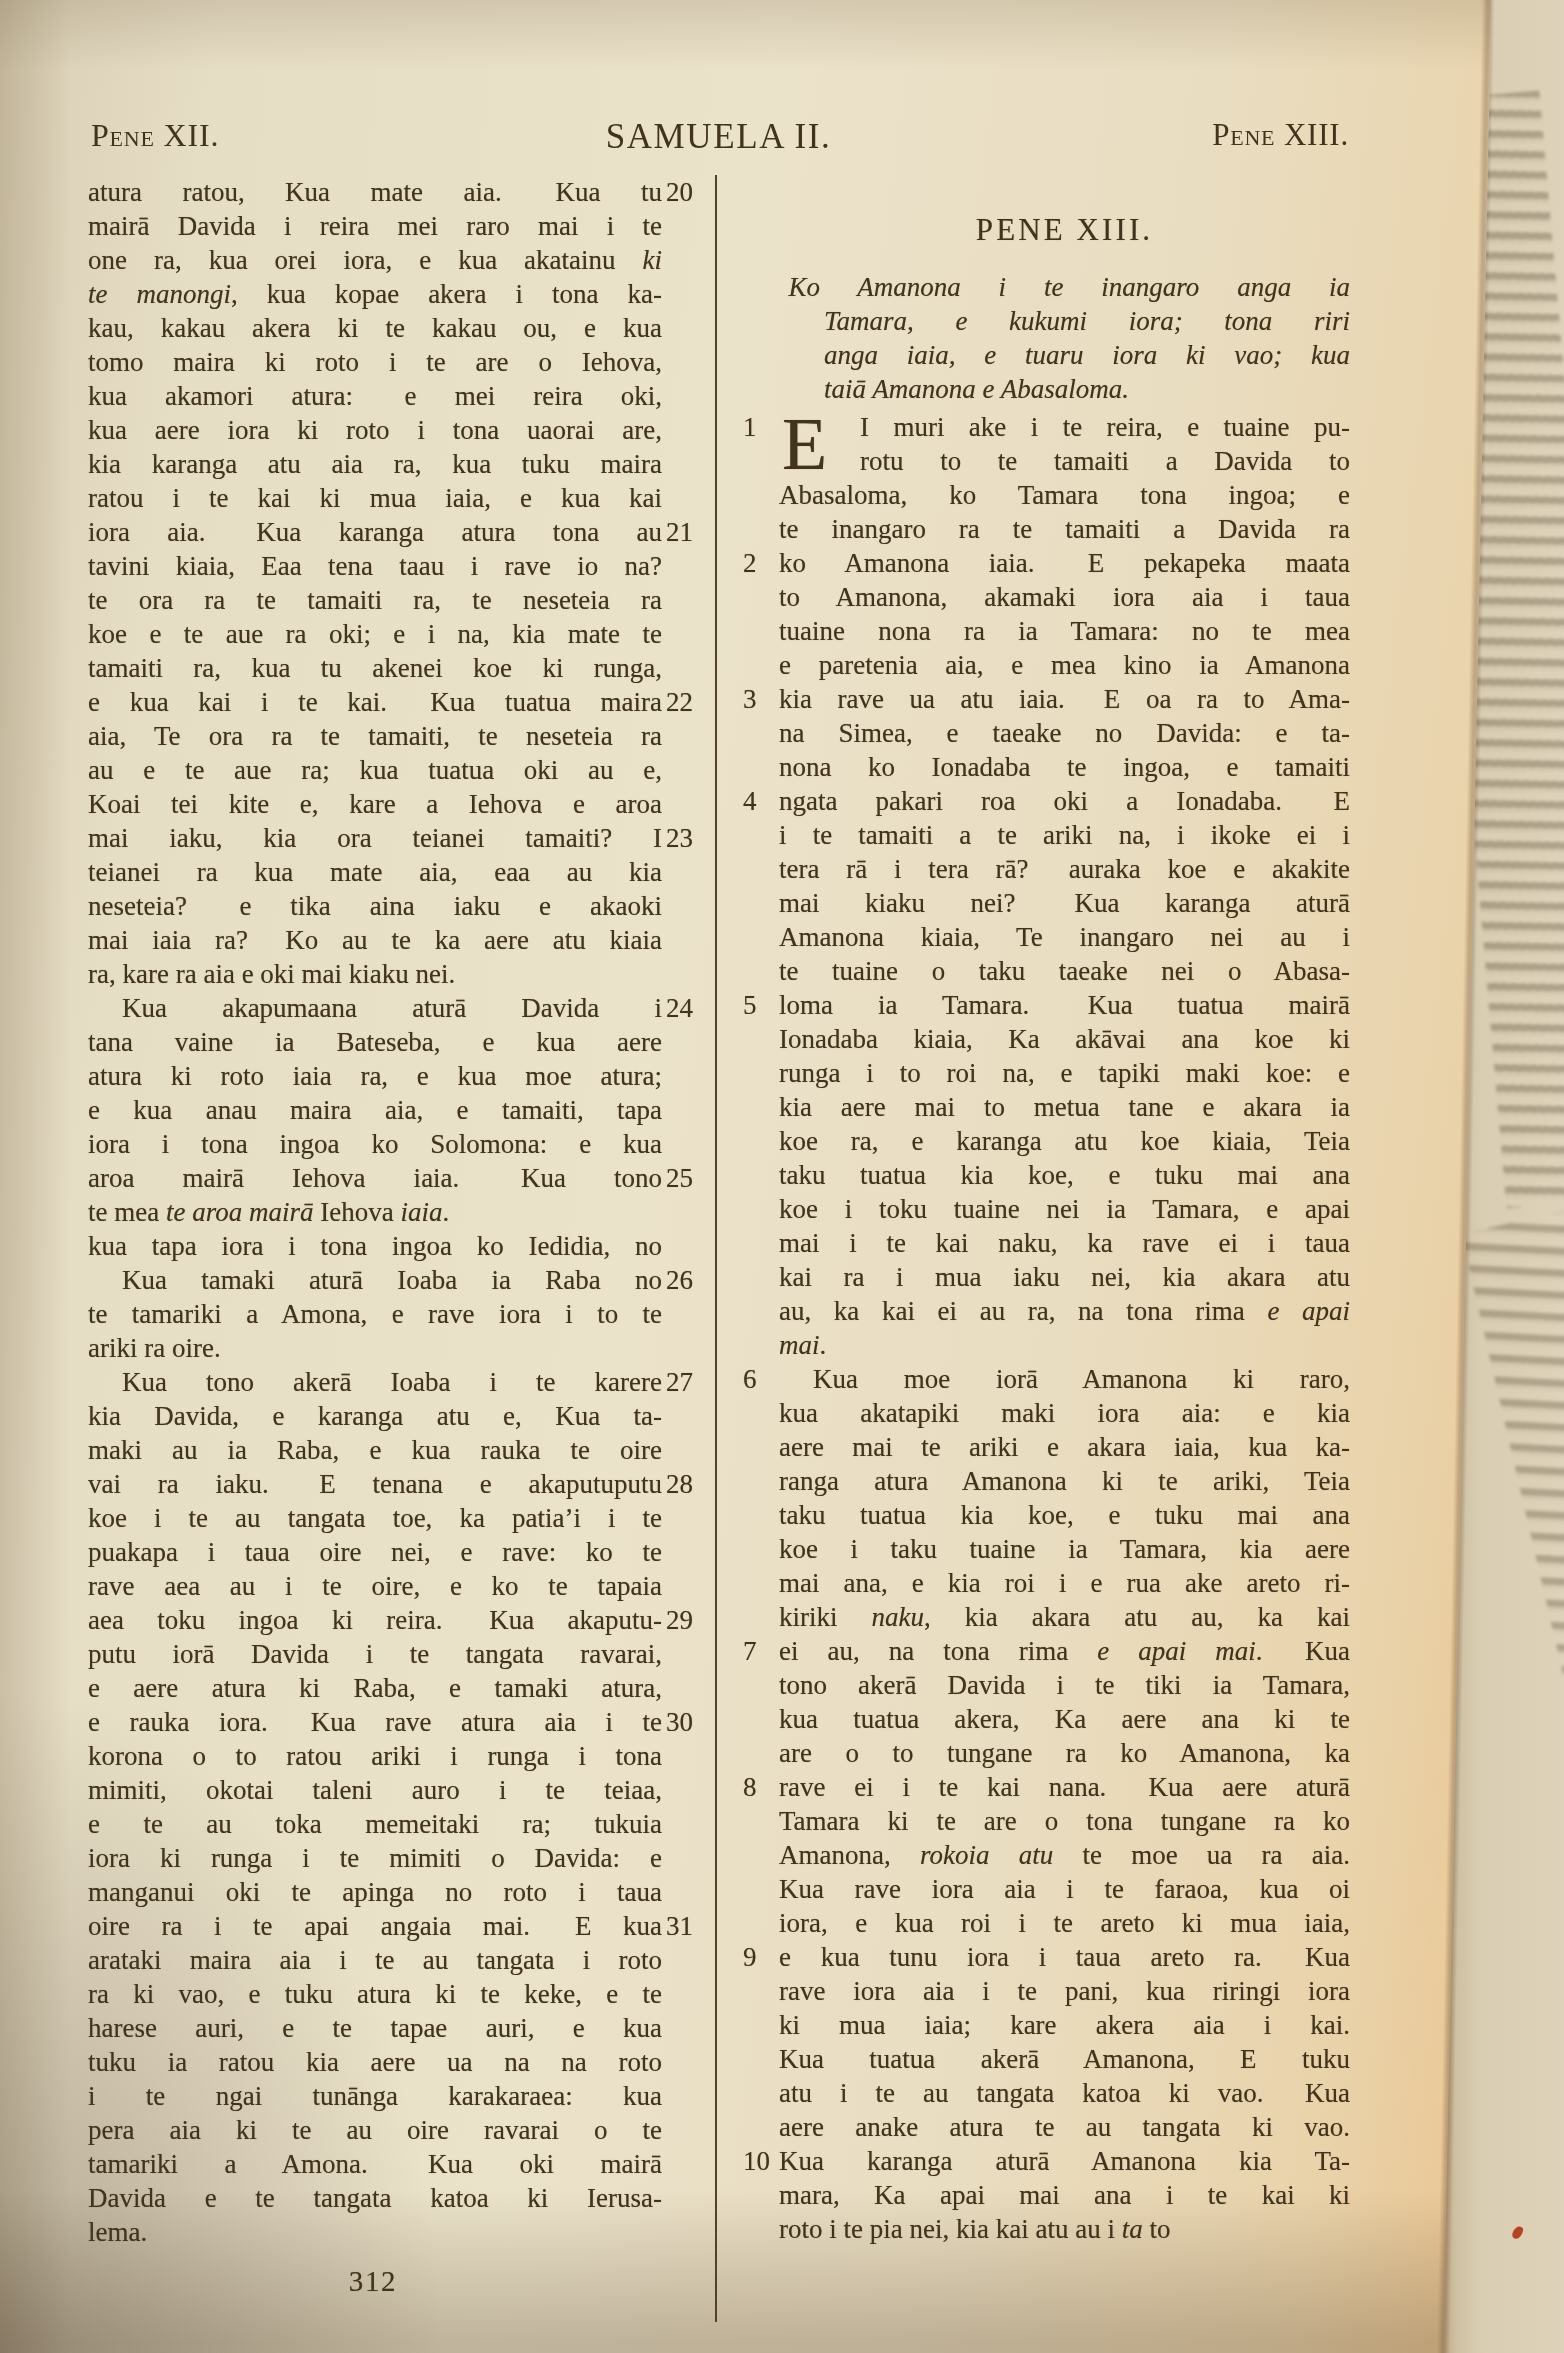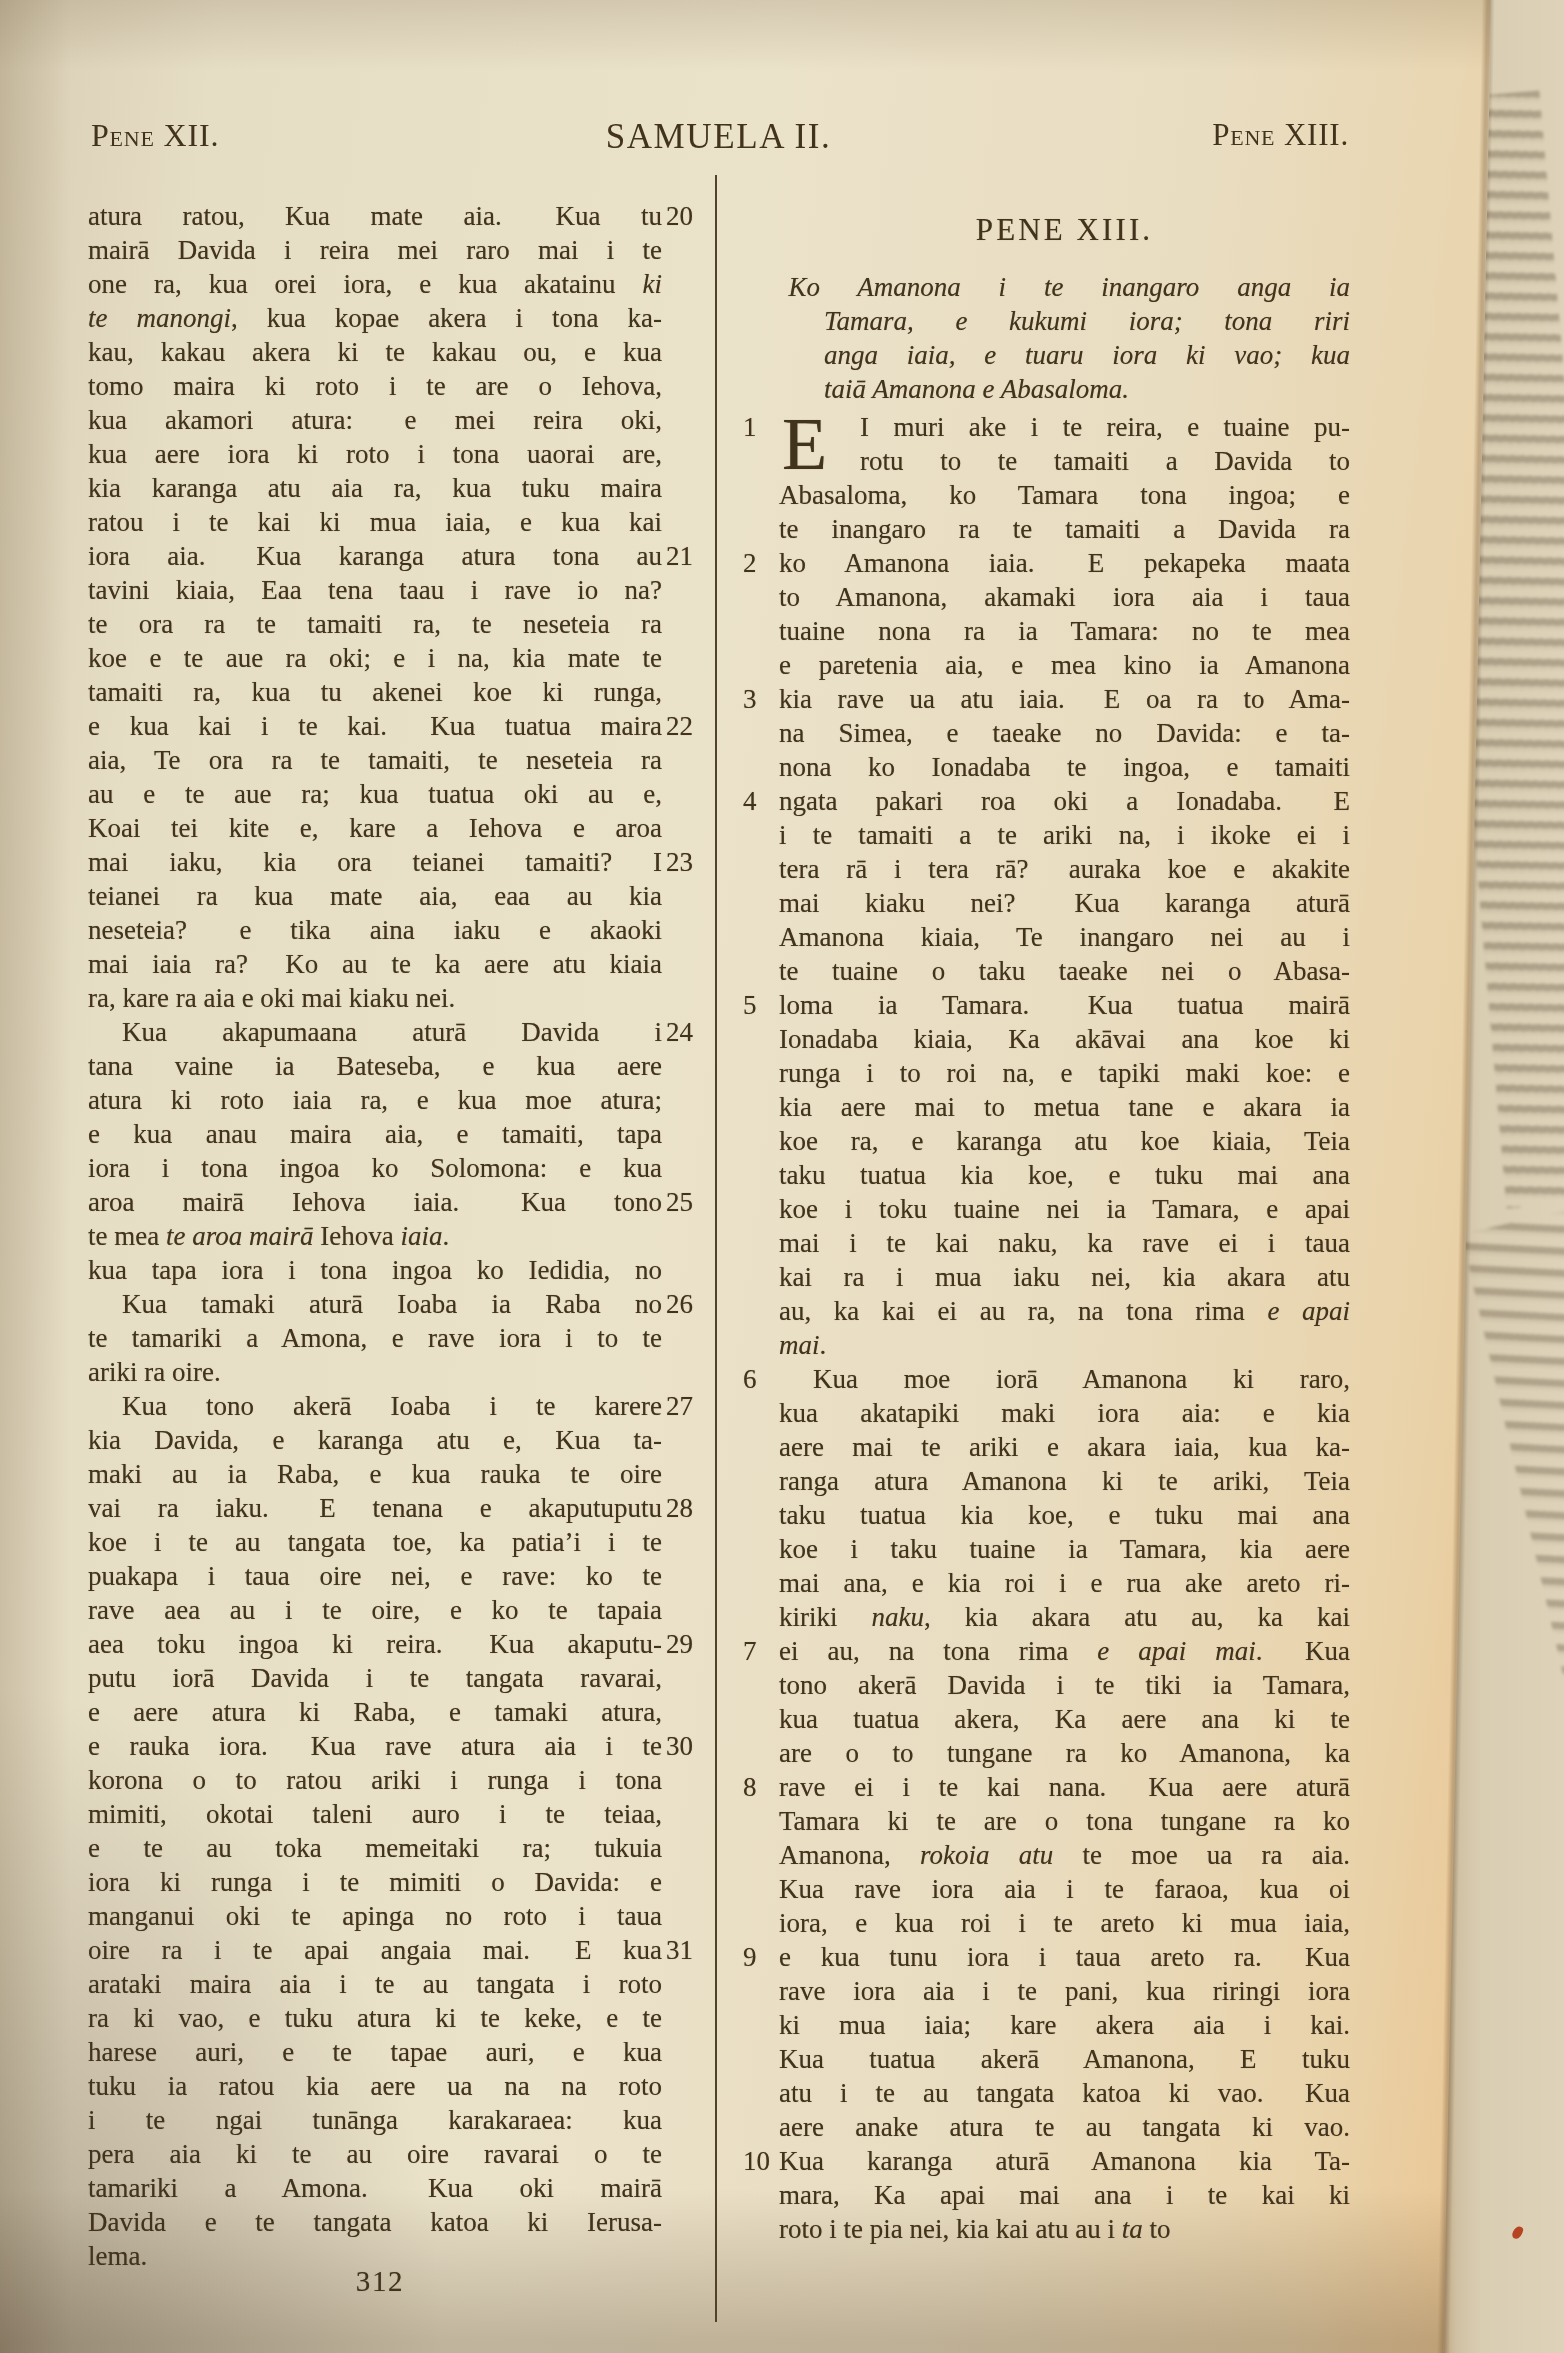--- a/index.html
+++ b/index.html
@@ -50,21 +50,21 @@
 
   
   .hdr{position:absolute;top:117px;white-space:nowrap;}
   .hdr-left{left:91px;font-size:32px;font-variant:small-caps;letter-spacing:0.8px;}
   .hdr-center{left:0;width:1437px;text-align:center;font-size:35px;letter-spacing:1.6px;}
   .hdr-right{left:779px;width:570px;text-align:right;font-size:31px;font-variant:small-caps;letter-spacing:0.8px;}
 
   .divider{position:absolute;left:715px;top:175px;width:1.6px;height:2147px;background:#51422a;}
 
   .col{position:absolute;}
-  .col-left{left:88px;top:175px;width:574px;margin-top:24px;}
+  .col-left{left:88px;top:175px;width:574px;}
   .col-right{left:779px;top:210px;width:571px;}
 
   .ln,.sum{
     position:relative;height:34px;line-height:34px;font-size:27px;
     text-align:justify;text-align-last:justify;
     white-space:nowrap;
     text-shadow:0 0 0.8px rgba(62,46,24,.45);
   }
   .ln.end,.sum.end{text-align-last:left;}
   .ln.p{text-indent:34px;}
@@ -75,21 +75,21 @@
     position:absolute;left:3.1px;top:2.3px;width:75px;
     font-size:74px;line-height:64px;text-align:left;text-indent:0;
     text-shadow:0 0 0.8px rgba(62,46,24,.6);
   }
 
   .chap{height:60px;line-height:39px;text-align:center;font-size:31px;letter-spacing:3.1px;text-shadow:0 0 0.8px rgba(62,46,24,.45);}
   .summary{margin:0 0 4px 0;}
   .sum{font-style:italic;padding-left:9.4px;}
   .sum.hang{padding-left:45px;}
 
-  .pgnum{position:absolute;left:93px;top:2265px;width:574px;text-align:center;font-size:29px;letter-spacing:1.6px;text-shadow:0 0 0.8px rgba(62,46,24,.45);}
+  .pgnum{position:absolute;left:86px;top:2265px;width:574px;text-align:center;font-size:29px;letter-spacing:1.6px;text-shadow:0 0 0.8px rgba(62,46,24,.45);}
 </style>
 </head>
 <body>
 
 <div class="page-bg"></div>
 
 <div class="book-edge">
   <div class="edge-text a"></div>
   <div class="edge-text b"></div>
 </div>

